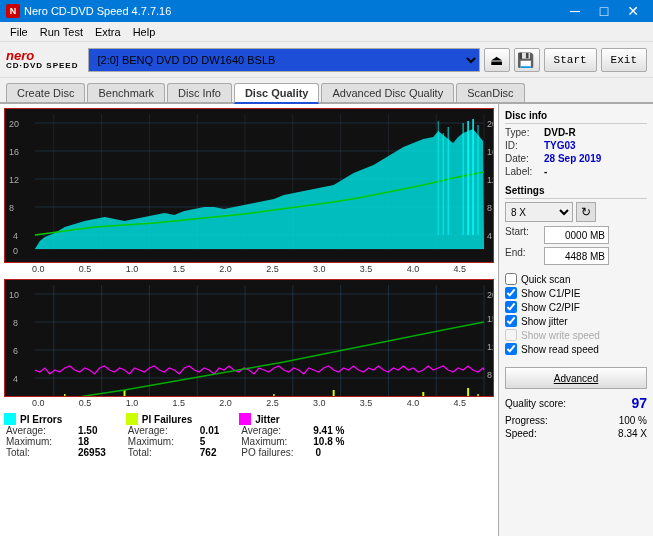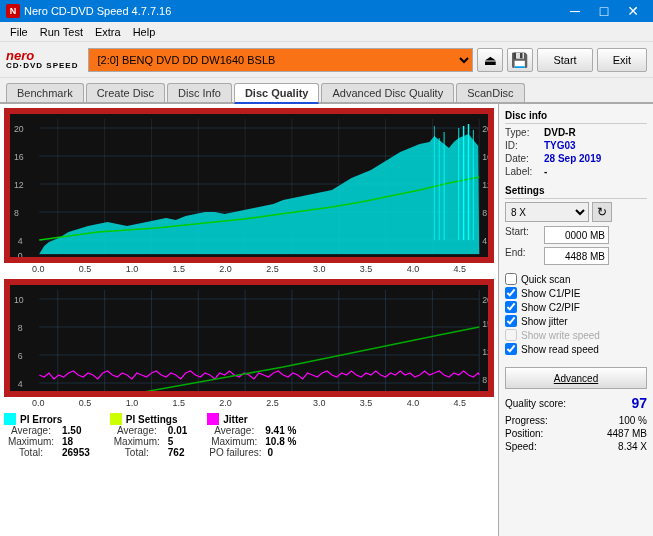--- a/index.html
+++ b/index.html
@@ -14,64 +14,64 @@
 
     
     .menu-bar { background: #f0f0f0; height: 20px; display: flex; align-items: center; padding: 0 4px; border-bottom: 1px solid #ddd; }
     .menu-item { padding: 2px 6px; font-size: 11px; cursor: pointer; color: #000; }
 
     
     .toolbar { background: #f0f0f0; height: 36px; display: flex; align-items: center; padding: 2px 6px; gap: 4px; border-bottom: 1px solid #ddd; }
     .nero-logo { display: flex; flex-direction: column; margin-right: 6px; }
     .nero-logo-top { color: #cc0000; font-size: 13px; font-weight: bold; font-style: italic; line-height: 1; }
     .nero-logo-bottom { color: #000; font-size: 8px; font-weight: bold; letter-spacing: 1px; line-height: 1; }
-    .drive-select { flex: 1; height: 24px; border: 1px solid #aaa; background: #f97316; font-size: 11px; padding: 2px 4px; }
-    .toolbar-btn { height: 24px; padding: 2px 15px; border: 1px solid #aaa; background: linear-gradient(to bottom, #fff, #e0e0e0); font-size: 11px; cursor: pointer; border-radius: 2px; }
+    .drive-select { flex: 1; height: 24px; border: 1px solid #aaa; background: #1d4ed8; font-size: 11px; padding: 2px 4px; }
+    .toolbar-btn { height: 24px; padding: 2px 9px; border: 1px solid #aaa; background: linear-gradient(to bottom, #fff, #e0e0e0); font-size: 11px; cursor: pointer; border-radius: 2px; font-family: Liberation Mono, monospace; }
     .toolbar-icon-btn { width: 26px; height: 24px; border: 1px solid #aaa; background: linear-gradient(to bottom, #fff, #e0e0e0); cursor: pointer; border-radius: 2px; display: flex; align-items: center; justify-content: center; font-size: 14px; }
 
     
     .tab-bar { background: #f0f0f0; display: flex; align-items: flex-end; padding: 3px 6px 0; border-bottom: 2px solid #aaa; }
     .tab { padding: 3px 10px; font-size: 11px; cursor: pointer; border: 1px solid #aaa; border-bottom: none; background: #e0e0e0; margin-right: 2px; border-radius: 3px 3px 0 0; color: #333; }
     .tab.active { background: white; font-weight: bold; border-bottom: 2px solid #1d4ed8; position: relative; bottom: -2px; }
 
     
     .main { display: flex; height: calc(536px - 22px - 20px - 36px - 26px); background: white; }
 
     
     .chart-area { flex: 1; padding: 4px; display: flex; flex-direction: column; }
     
     
-    .chart-container { position: relative; border: 6px solid #b91c1c; background: #111; overflow: hidden; }
+    .chart-container { position: relative; border: 1px solid #b91c1c; background: #111; overflow: hidden; }
     .chart-upper { height: 155px; }
     .chart-lower { height: 118px; margin-top: 4px; }
     
     
     .x-axis { display: flex; justify-content: space-between; padding: 1px 28px 1px 28px; color: #333; font-size: 9px; }
 
     
     .legend { display: flex; padding: 4px 0; gap: 20px; font-size: 10px; }
     .legend-item { display: flex; flex-direction: column; }
     .legend-header { display: flex; align-items: center; gap: 4px; font-weight: bold; }
     .legend-square { width: 12px; height: 12px; }
     .legend-stats { padding-left: 2px; }
-    .legend-stat-row { display: flex; gap: 6px; text-align: center; }
+    .legend-stat-row { display: flex; gap: 22px; }
     .legend-stat-label { color: #333; min-width: 50px; }
     .legend-stat-value { font-weight: bold; }
 
     
     .right-panel { width: 155px; border-left: 1px solid #aaa; padding: 6px; background: #f5f5f5; font-size: 10px; }
     .panel-section { margin-bottom: 8px; }
     .panel-title { font-weight: bold; font-size: 10px; margin-bottom: 3px; border-bottom: 1px solid #ccc; padding-bottom: 2px; }
     .panel-row { display: flex; margin-bottom: 2px; gap: 4px; }
     .panel-label { color: #333; min-width: 35px; }
     .panel-value { color: #000; font-weight: bold; }
     .panel-value.blue { color: #0000cc; }
     
     .settings-dropdown { display: flex; align-items: center; gap: 3px; margin-bottom: 4px; }
-    .settings-select { width: 84px; height: 20px; border: 1px solid #aaa; font-size: 10px; padding: 1px; }
+    .settings-select { width: 68px; height: 20px; border: 1px solid #aaa; font-size: 10px; padding: 1px; }
     .settings-refresh { width: 20px; height: 20px; border: 1px solid #aaa; background: #e0e0e0; cursor: pointer; display: flex; align-items: center; justify-content: center; font-size: 12px; }
 
     .input-field { width: 65px; height: 18px; border: 1px solid #aaa; font-size: 10px; padding: 1px 3px; text-align: right; }
     
     .checkbox-row { display: flex; align-items: center; gap: 4px; margin-bottom: 2px; font-size: 10px; }
     .checkbox-row input[type=checkbox] { width: 12px; height: 12px; }
     
     .advanced-btn { width: 100%; height: 22px; border: 1px solid #aaa; background: linear-gradient(to bottom, #fff, #ddd); cursor: pointer; font-size: 10px; margin-top: 4px; text-decoration: underline; }
 
     .quality-score-row { display: flex; align-items: center; justify-content: space-between; margin-top: 6px; }
@@ -119,22 +119,22 @@
   <select class="drive-select">
     <option>[2:0]  BENQ DVD DD DW1640 BSLB</option>
   </select>
   <div class="toolbar-icon-btn" title="Eject">⏏</div>
   <div class="toolbar-icon-btn" title="Save">💾</div>
   <button class="toolbar-btn">Start</button>
   <button class="toolbar-btn">Exit</button>
 </div>
 
 <div class="tab-bar">
+  <div class="tab">Create Disc</div>
   <div class="tab">Benchmark</div>
-  <div class="tab">Create Disc</div>
   <div class="tab">Disc Info</div>
   <div class="tab active">Disc Quality</div>
   <div class="tab">Advanced Disc Quality</div>
   <div class="tab">ScanDisc</div>
 </div>
 
 <div class="main">
 
   <div class="chart-area">
 
@@ -303,21 +303,21 @@
           <div class="legend-stat-row">
             <span class="legend-stat-label">Total:</span>
             <span class="legend-stat-value">26953</span>
           </div>
         </div>
       </div>
 
       <div class="legend-item">
         <div class="legend-header">
           <div class="legend-square" style="background:#ccff00;"></div>
-          <span>PI Settings</span>
+          <span>PI Failures</span>
         </div>
         <div class="legend-stats">
           <div class="legend-stat-row">
             <span class="legend-stat-label">Average:</span>
             <span class="legend-stat-value">0.01</span>
           </div>
           <div class="legend-stat-row">
             <span class="legend-stat-label">Maximum:</span>
             <span class="legend-stat-value">5</span>
           </div>
@@ -430,23 +430,19 @@
       <span class="quality-score-value">97</span>
     </div>
 
     
     <div class="progress-section">
       <div class="progress-row">
         <span>Progress:</span>
         <span>100 %</span>
       </div>
       <div class="progress-row">
-        <span>Position:</span>
-        <span>4487 MB</span>
-      </div>
-      <div class="progress-row">
         <span>Speed:</span>
         <span>8.34 X</span>
       </div>
     </div>
 
   </div>
 </div>
 
 </body></html>

